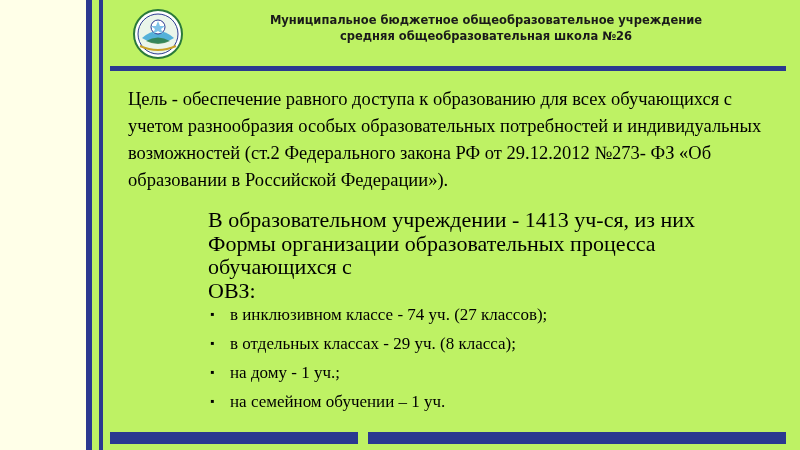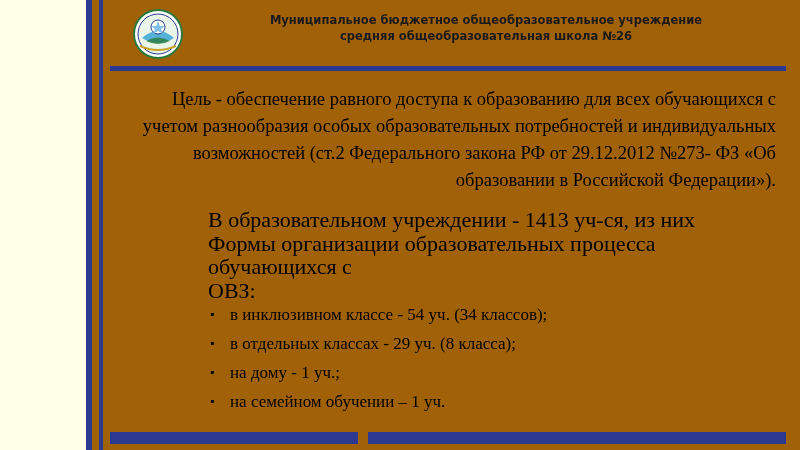--- a/index.html
+++ b/index.html
@@ -12,21 +12,21 @@
     background: #ffffe8;
     font-family: "Liberation Serif", serif;
     overflow: hidden;
     position: relative;
   }
   .slide {
     position: absolute;
     left: 0; top: 0;
     width: 800px;
     height: 450px;
-    background: #a16207;
+    background: #bef264;
     overflow: hidden;
   }
   
   .left-bar-outer {
     position: absolute;
     left: 86px;
     top: 0;
     width: 6px;
     height: 450px;
     background: #2b3990;
@@ -87,21 +87,21 @@
 
   
   .para-main {
     position: absolute;
     left: 128px;
     top: 86px;
     width: 648px;
     font-size: 18.5px;
     line-height: 27px;
     color: #000;
-    text-align: right;
+    text-align: left;
   }
   .block-2 {
     position: absolute;
     left: 208px;
     top: 208px;
     width: 560px;
     font-size: 22px;
     line-height: 23.5px;
     color: #000;
   }
@@ -184,21 +184,21 @@
 
   <div class="block-2">
     <div>В образовательном учреждении - 1413 уч-ся, из них</div>
     <div>Формы организации образовательных процесса обучающихся с</div>
     <div>ОВЗ:</div>
   </div>
 
   <div class="bullets">
     <div class="bullet-row">
       <span class="bullet-mark">▪</span>
-      <span class="bullet-text">в инклюзивном классе - 54 уч. (34 классов);</span>
+      <span class="bullet-text">в инклюзивном классе - 74 уч. (27 классов);</span>
     </div>
     <div class="bullet-row">
       <span class="bullet-mark">▪</span>
       <span class="bullet-text">в отдельных классах - 29 уч. (8 класса);</span>
     </div>
     <div class="bullet-row">
       <span class="bullet-mark">▪</span>
       <span class="bullet-text">на дому - 1 уч.;</span>
     </div>
     <div class="bullet-row">

